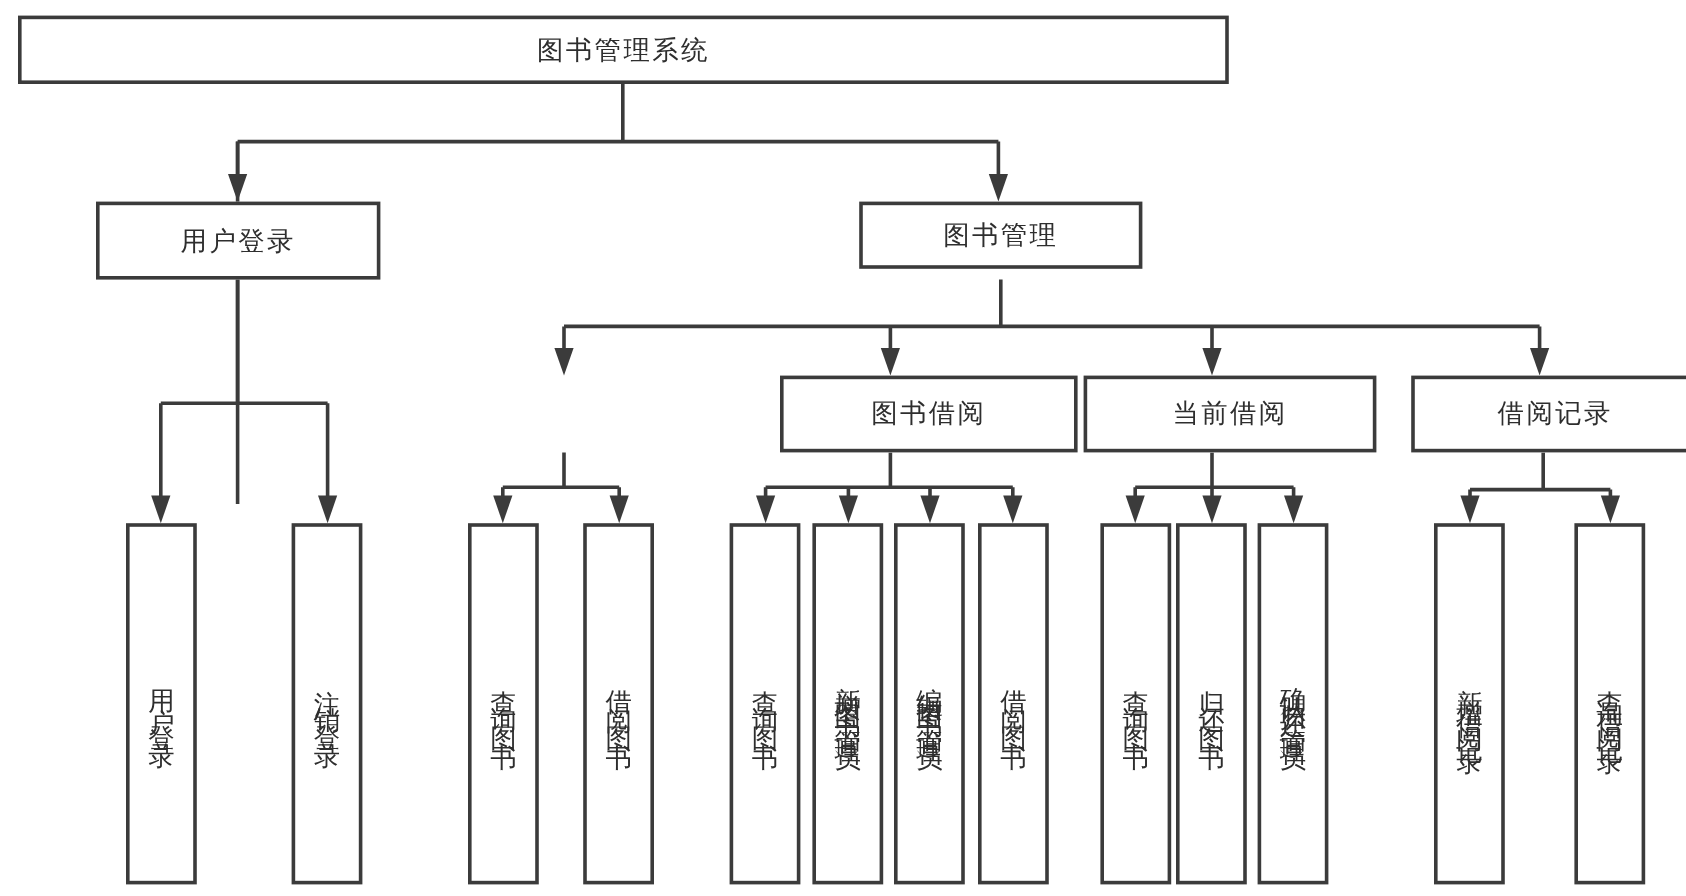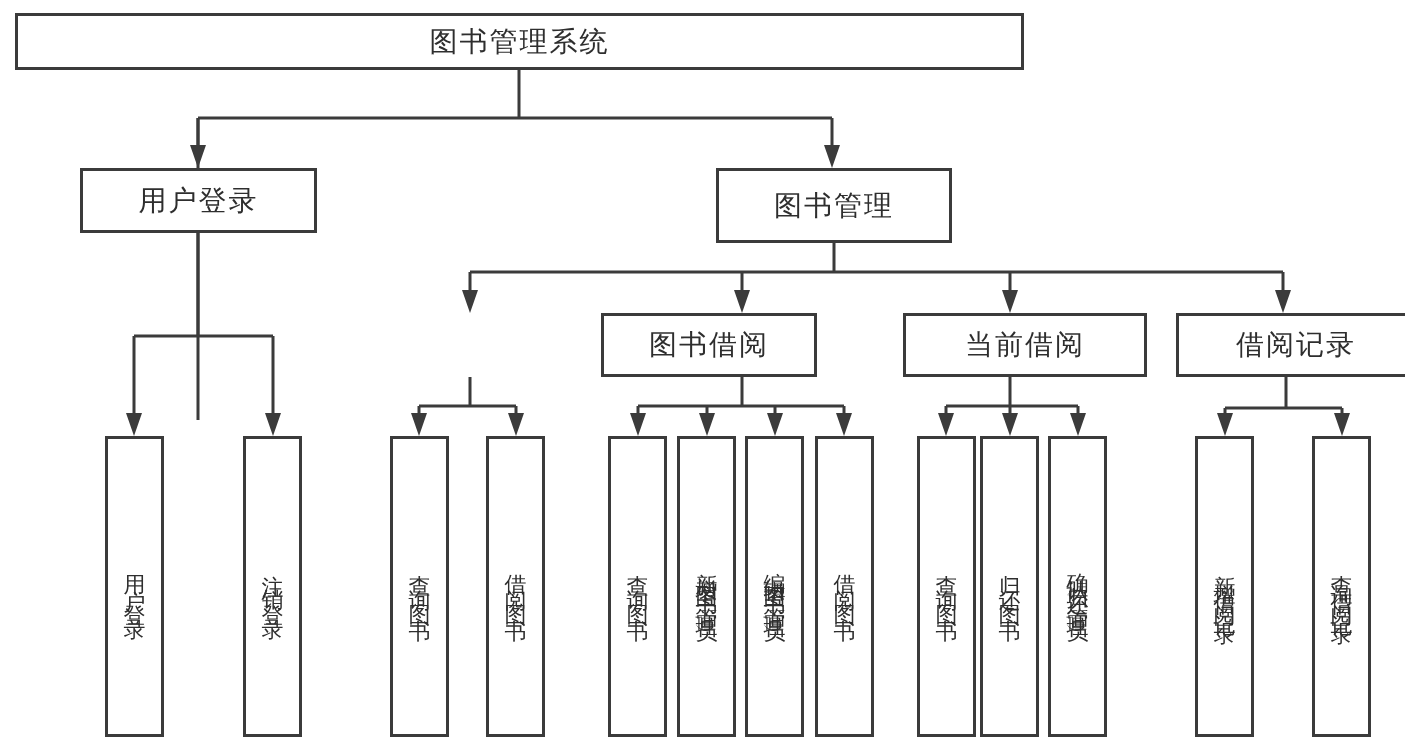--- a/index.html
+++ b/index.html
@@ -5,33 +5,33 @@
   html,body{margin:0;padding:0;background:#ffffff;}
   .canvas{
     position:relative;width:1405px;height:747px;background:#ffffff;
     font-family:"Liberation Sans","DejaVu Sans",sans-serif;color:#2e2e2e;overflow:hidden;
   }
   svg.wires{position:absolute;left:0;top:0;z-index:0;}
   .box{
     position:absolute;box-sizing:border-box;background:#ffffff;
     border:3px solid #3b3b3b;display:flex;align-items:center;justify-content:center;z-index:1;
   }
-  .hlabel{font-size:28px;letter-spacing:2px;white-space:nowrap;}
+  .hlabel{font-size:22px;letter-spacing:2px;white-space:nowrap;}
   .leaf .v{
     display:block;writing-mode:vertical-rl;text-orientation:mixed;
     font-size:22px;letter-spacing:15px;line-height:1;
   }
   .leaf .v.mid{letter-spacing:10px;}
   .leaf .v.tight{letter-spacing:7px;}
   
   .n-root{left:15px;top:13px;width:1009px;height:57px;}
   .n-userlogin{left:80px;top:168px;width:237px;height:65px;}
-  .n-bookmgmt{left:716px;top:168px;width:236px;height:75px;}
+  .n-bookmgmt{left:716px;top:168px;width:236px;height:56px;}
   .n-newbook{left:361px;top:313px;width:218px;height:64px;}
-  .n-bookborrow{left:601px;top:313px;width:216px;height:64px;}
+  .n-bookborrow{left:650px;top:313px;width:248px;height:64px;}
   .n-curborrow{left:903px;top:313px;width:244px;height:64px;}
   .n-records{left:1176px;top:313px;width:240px;height:64px;}
   .leaf{top:436px;width:59px;height:301px;}
   .lf1{left:105px;}  .lf2{left:243px;}
   .lf3{left:390px;}  .lf4{left:486px;}
   .lf5{left:608px;}  .lf6{left:677px;}  .lf7{left:745px;}  .lf8{left:815px;}
   .lf9{left:917px;}  .lf10{left:980px;} .lf11{left:1048px;}
   .lf12{left:1195px;}.lf13{left:1312px;}
   .watermark{
     position:absolute;left:1183px;top:718px;z-index:5;

